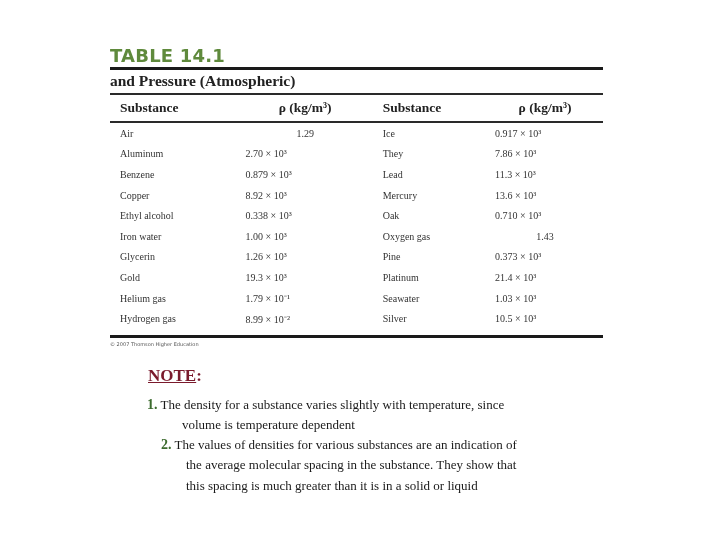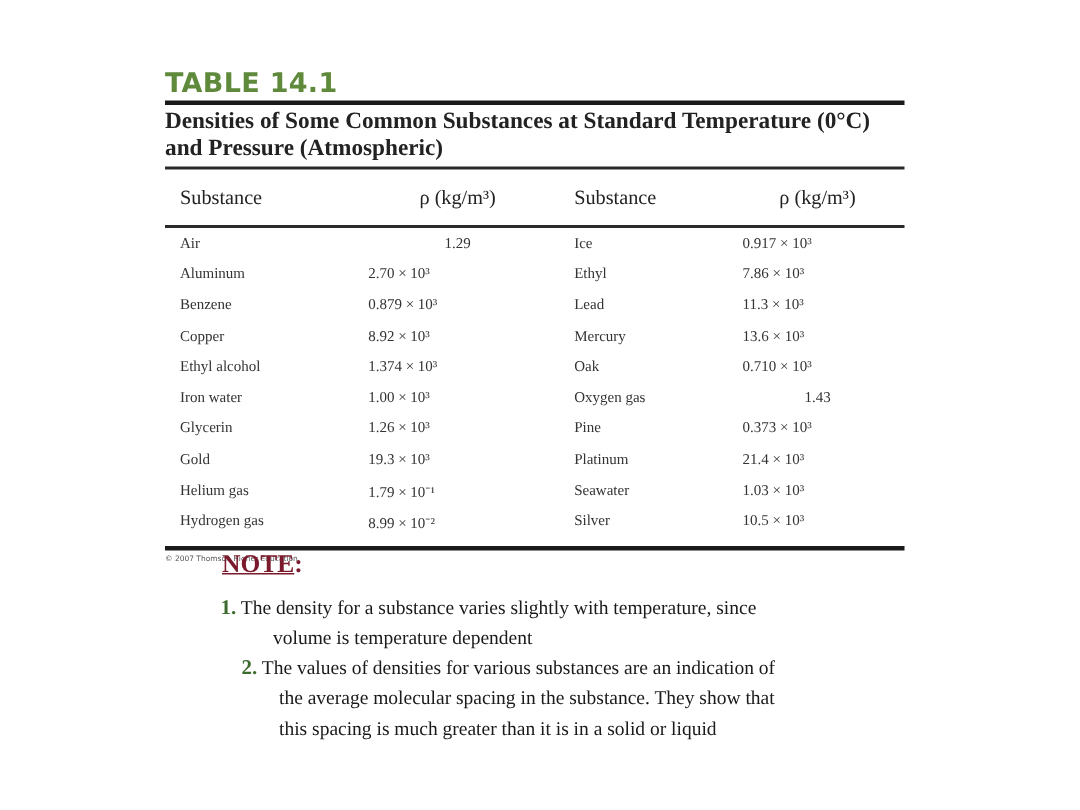--- a/index.html
+++ b/index.html
@@ -14,22 +14,22 @@
   }
   .rule-thick { height: 3px; background: #1a1a1a; }
   .rule-thin { height: 2px; background: #2a2a2a; }
   .caption {
     font-family: "Liberation Serif", serif; font-weight: bold; font-size: 15.5px;
     line-height: 18px; padding: 2px 0 3px 0; color: #222;
   }
   table { border-collapse: collapse; width: 100%; }
   th, td { padding: 0; }
   th {
-    font-family: "Liberation Serif", serif; font-weight: normal; font-size: 13.5px;
-    height: 37px; color: #222;
+    font-family: "Liberation Serif", serif; font-weight: bold; font-size: 13.5px;
+    height: 26px; color: #222;
   }
   td { font-size: 10px; height: 20.6px; color: #333; }
   .c-name { text-align: left; padding-left: 10px; }
   .c-name2 { text-align: left; padding-left: 10px; }
   .c-val { padding-right: 8px; }
   .c-val.center { text-align: center; }
   th.c-val { text-align: center; }
   .col1 { width: 135px; }
   .col2 { width: 130px; }
   .col3 { width: 120px; }
@@ -47,21 +47,20 @@
   .note-line { position: absolute; white-space: nowrap; }
   .num { color: #3c6b2e; font-weight: bold; font-size: 14px; }
 </style>
 </head>
 <body>
 
 <div class="table-block">
   <div class="table-label">TABLE 14.1</div>
   <div class="rule-thick"></div>
   <div class="caption">
-    <div>Densities of Some Common Substances at Standard Temperature (0°C)</div>
     <div>and Pressure (Atmospheric)</div>
   </div>
   <div class="rule-thin"></div>
   <table>
     <thead>
       <tr>
         <th class="c-name col1">Substance</th>
         <th class="c-val col2">ρ (kg/m³)</th>
         <th class="c-name2 col3">Substance</th>
         <th class="c-val col4">ρ (kg/m³)</th>
@@ -75,38 +74,38 @@
     <tbody>
       <tr>
         <td class="c-name">Air</td>
         <td class="c-val center">1.29</td>
         <td class="c-name2">Ice</td>
         <td class="c-val">0.917 × 10³</td>
       </tr>
       <tr>
         <td class="c-name">Aluminum</td>
         <td class="c-val">2.70 × 10³</td>
-        <td class="c-name2">Ethyl</td>
+        <td class="c-name2">They</td>
         <td class="c-val">7.86 × 10³</td>
       </tr>
       <tr>
         <td class="c-name">Benzene</td>
         <td class="c-val">0.879 × 10³</td>
         <td class="c-name2">Lead</td>
         <td class="c-val">11.3 × 10³</td>
       </tr>
       <tr>
         <td class="c-name">Copper</td>
         <td class="c-val">8.92 × 10³</td>
         <td class="c-name2">Mercury</td>
         <td class="c-val">13.6 × 10³</td>
       </tr>
       <tr>
         <td class="c-name">Ethyl alcohol</td>
-        <td class="c-val">1.374 × 10³</td>
+        <td class="c-val">0.338 × 10³</td>
         <td class="c-name2">Oak</td>
         <td class="c-val">0.710 × 10³</td>
       </tr>
       <tr>
         <td class="c-name">Iron water</td>
         <td class="c-val">1.00 × 10³</td>
         <td class="c-name2">Oxygen gas</td>
         <td class="c-val center">1.43</td>
       </tr>
       <tr>

